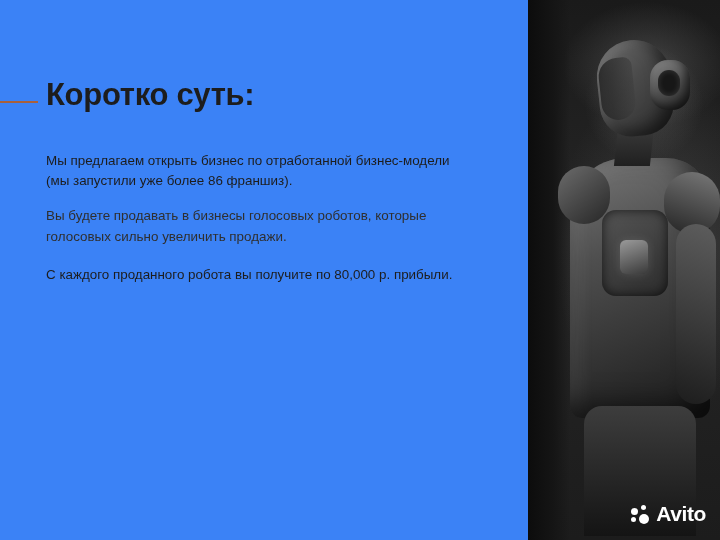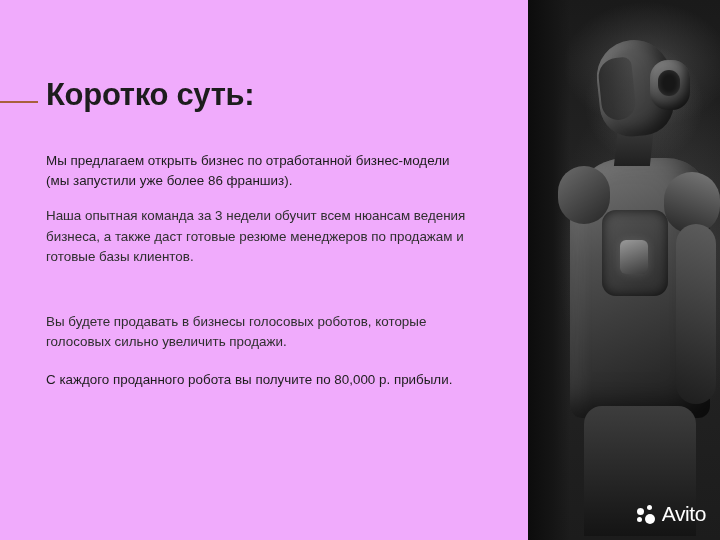--- a/index.html
+++ b/index.html
@@ -10,21 +10,21 @@
     width: 720px;
     height: 540px;
     overflow: hidden;
     font-family: "Liberation Sans", sans-serif;
     background: #ffffff;
   }
   .slide {
     position: relative;
     width: 720px;
     height: 540px;
-    background: #f0abfc;
+    background: #3b82f6;
     overflow: hidden;
   }
 
   
   .content {
     position: absolute;
     left: 0;
     top: 0;
     width: 528px;
     height: 540px;
@@ -246,39 +246,38 @@
     border-radius: 50%;
     display: block;
   }
   .wm-logo i.d1 { left: 0;   top: 3px;  width: 7px; height: 7px; background: #ffffff; }
   .wm-logo i.d2 { left: 10px; top: 0;   width: 5px; height: 5px; background: #ffffff; }
   .wm-logo i.d3 { left: 0;   top: 12px; width: 5px; height: 5px; background: #ffffff; }
   .wm-logo i.d4 { left: 8px; top: 9px;  width: 10px; height: 10px; background: #ffffff; }
   .wm-text {
     color: #ffffff;
     font-size: 21px;
-    font-weight: normal;
+    font-weight: bold;
     letter-spacing: -0.4px;
   }
 </style>
 </head>
 <body>
 
 <div class="slide">
 
   <div class="content">
 
     <div class="title-row">
       <span class="accent-rule"></span>
       <h1 class="title">Коротко суть:</h1>
     </div>
 
     <p class="para bold tight">Мы предлагаем открыть бизнес по отработанной бизнес-модели (мы запустили уже более 86 франшиз).</p>
 
-    <p class="para gap-big">Наша опытная команда за 3 недели обучит всем нюансам ведения бизнеса, а также даст готовые резюме менеджеров по продажам и готовые базы клиентов.</p>
 
     <p class="para">Вы будете продавать в бизнесы голосовых роботов, которые голосовых сильно увеличить продажи.</p>
 
     <p class="para bold">С каждого проданного робота вы получите по 80,000 р. прибыли.</p>
 
 
   </div>
 
   <div class="image-panel">
     <div class="figure">

